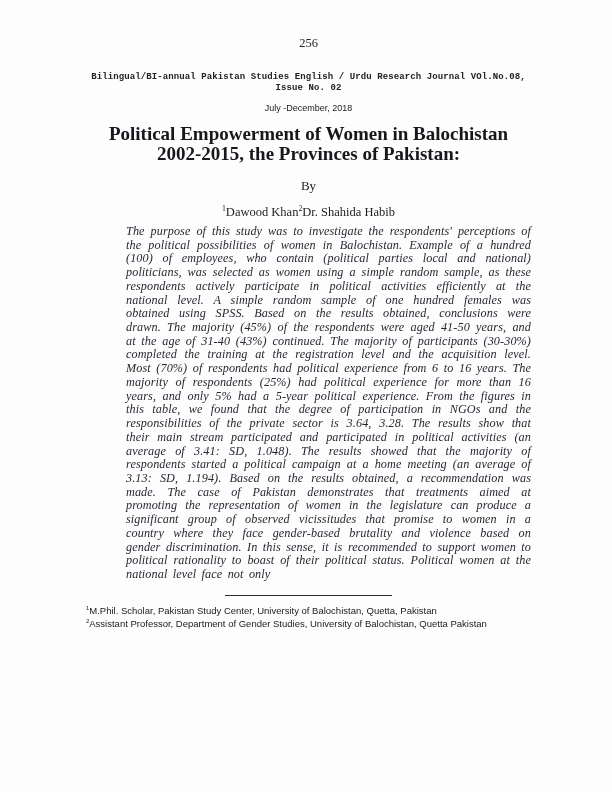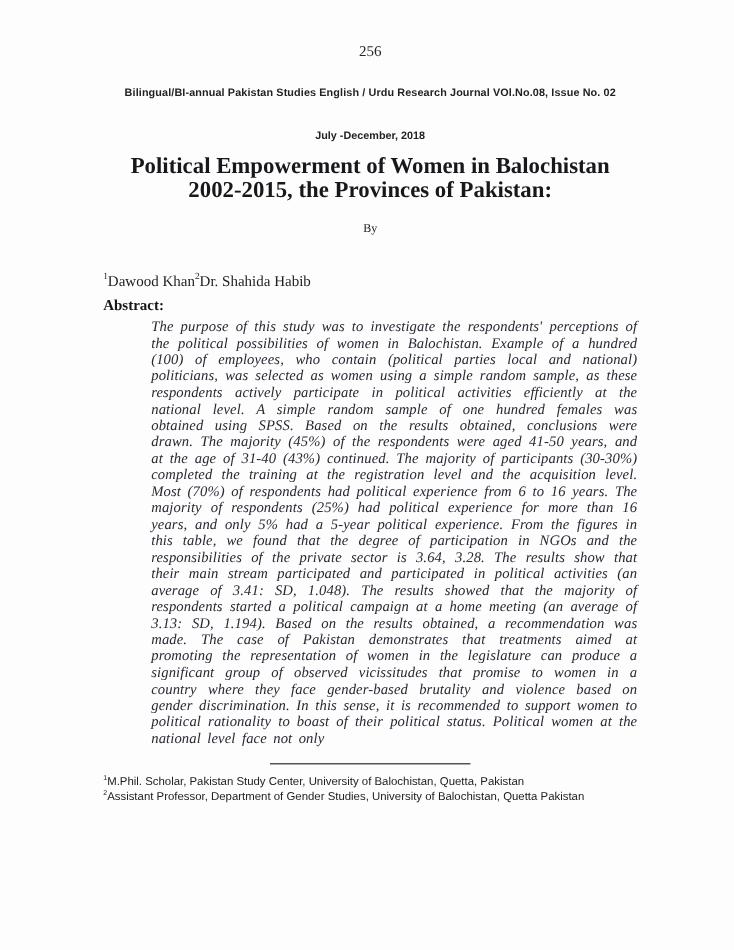--- a/index.html
+++ b/index.html
@@ -19,55 +19,55 @@
     overflow: hidden;
   }
   .page-number {
     text-align: center;
     font-size: 12.5px;
     line-height: 14px;
     color: #24242c;
   }
   .journal-line {
     margin-top: 22px;
-    font-family: Liberation Sans, sans-serif;
+    font-family: Liberation Mono, monospace;
     font-size: 9px;
     font-weight: bold;
     text-align: center;
     line-height: 11px;
     color: #222226;
     letter-spacing: 0.1px;
   }
   .date-line {
-    margin-top: 25px;
+    margin-top: 9px;
     font-family: "Liberation Sans", sans-serif;
     font-size: 9px;
-    font-weight: bold;
+    font-weight: normal;
     text-align: center;
     line-height: 11px;
     color: #222226;
   }
   .article-title {
     margin: 10px auto 0 auto;
     max-width: 400px;
     font-size: 19px;
     font-weight: bold;
     text-align: center;
     line-height: 19.5px;
     color: #17171c;
   }
   .byline {
     margin-top: 16px;
     text-align: center;
-    font-size: 10px;
+    font-size: 13px;
     line-height: 14px;
   }
   .authors {
-    margin-top: 29px;
-    text-align: left;
+    margin-top: 12px;
+    text-align: center;
     font-size: 12.5px;
     line-height: 15px;
   }
   .authors sup, .footnote sup {
     font-size: 62%;
     line-height: 0;
   }
   .abstract-heading {
     margin-top: 5px;
     font-size: 12.5px;
@@ -116,21 +116,20 @@
   <div class="journal-line">Bilingual/BI-annual Pakistan Studies English / Urdu Research Journal VOl.No.08, Issue No. 02</div>
 
   <div class="date-line">July -December, 2018</div>
 
   <h1 class="article-title">Political Empowerment of Women in Balochistan 2002-2015, the Provinces of Pakistan:</h1>
 
   <div class="byline">By</div>
 
   <div class="authors"><span><sup>1</sup><span>Dawood Khan</span></span><span><sup>2</sup><span>Dr. Shahida Habib</span></span></div>
 
-  <div class="abstract-heading">Abstract:</div>
 
   <p class="abstract-body">The purpose of this study was to investigate the respondents' perceptions of the political possibilities of women in Balochistan. Example of a hundred (100) of employees, who contain (political parties local and national) politicians, was selected as women using a simple random sample, as these respondents actively participate in political activities efficiently at the national level. A simple random sample of one hundred females was obtained using SPSS. Based on the results obtained, conclusions were drawn. The majority (45%) of the respondents were aged 41-50 years, and at the age of 31-40 (43%) continued. The majority of participants (30-30%) completed the training at the registration level and the acquisition level. Most (70%) of respondents had political experience from 6 to 16 years. The majority of respondents (25%) had political experience for more than 16 years, and only 5% had a 5-year political experience. From the figures in this table, we found that the degree of participation in NGOs and the responsibilities of the private sector is 3.64, 3.28. The results show that their main stream participated and participated in political activities (an average of 3.41: SD, 1.048). The results showed that the majority of respondents started a political campaign at a home meeting (an average of 3.13: SD, 1.194). Based on the results obtained, a recommendation was made. The case of Pakistan demonstrates that treatments aimed at promoting the representation of women in the legislature can produce a significant group of observed vicissitudes that promise to women in a country where they face gender-based brutality and violence based on gender discrimination. In this sense, it is recommended to support women to political rationality to boast of their political status. Political women at the national level face not only</p>
 
   <hr class="footnote-divider">
 
   <div class="footnotes">
     <p class="footnote"><sup>1</sup><span>M.Phil. Scholar, Pakistan Study Center, University of Balochistan, Quetta, Pakistan</span></p>
     <p class="footnote"><sup>2</sup><span>Assistant Professor, Department of Gender Studies, University of Balochistan, Quetta Pakistan</span></p>
   </div>
 

